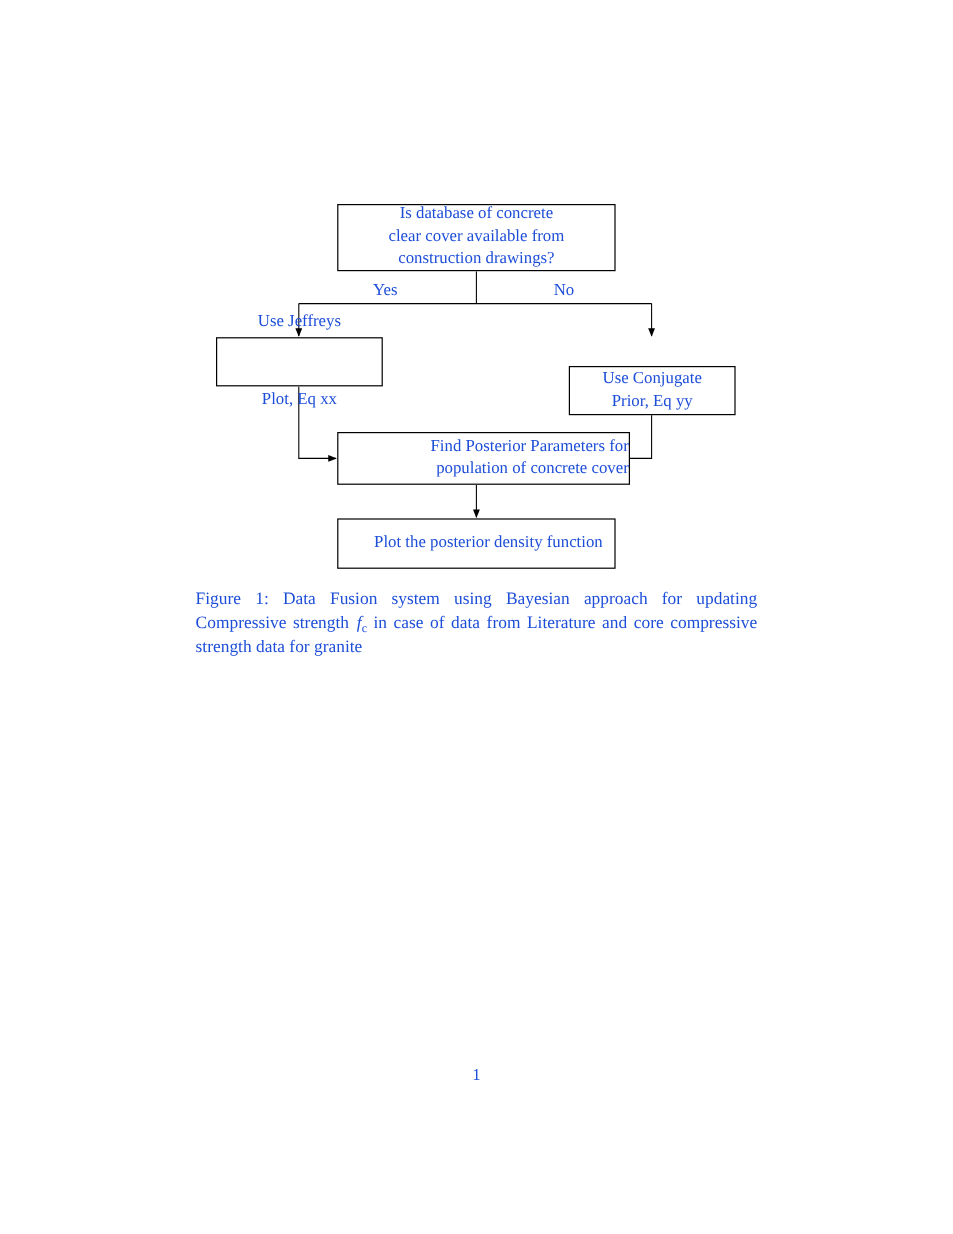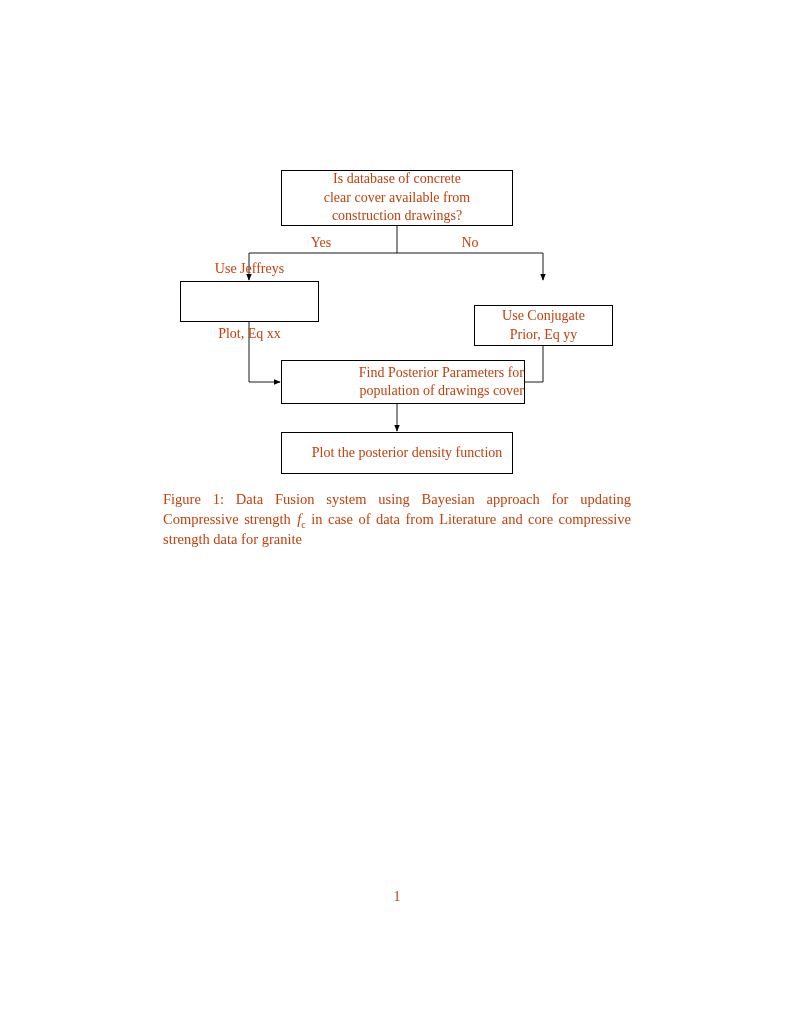--- a/index.html
+++ b/index.html
@@ -6,21 +6,21 @@
     margin: 0;
     padding: 0;
     background: #ffffff;
   }
   .page {
     position: relative;
     width: 794px;
     height: 1028px;
     background: #ffffff;
     font-family: "Liberation Serif", "DejaVu Serif", serif;
-    color: #c2410c;
+    color: #1d4ed8;
     overflow: hidden;
   }
   .connectors {
     position: absolute;
     left: 0;
     top: 0;
     width: 794px;
     height: 1028px;
     pointer-events: none;
   }
@@ -115,21 +115,21 @@
     <div>Plot, Eq xx</div>
   </div>
 
   <div class="node node-conjugate">
     <div>Use Conjugate</div>
     <div>Prior, Eq yy</div>
   </div>
 
   <div class="node node-posterior">
     <div>Find Posterior Parameters for</div>
-    <div>population of drawings cover</div>
+    <div>population of concrete cover</div>
   </div>
 
   <div class="node node-plot">
     <div>Plot the posterior density function</div>
   </div>
 
   <div class="figure-caption"><span>Figure 1: Data Fusion system using Bayesian approach for updating Compressive strength </span><span class="math-var">f</span><span class="math-sub">c</span><span> in case of data from Literature and core compressive strength data for granite</span></div>
 
   <div class="page-number">1</div>
 

